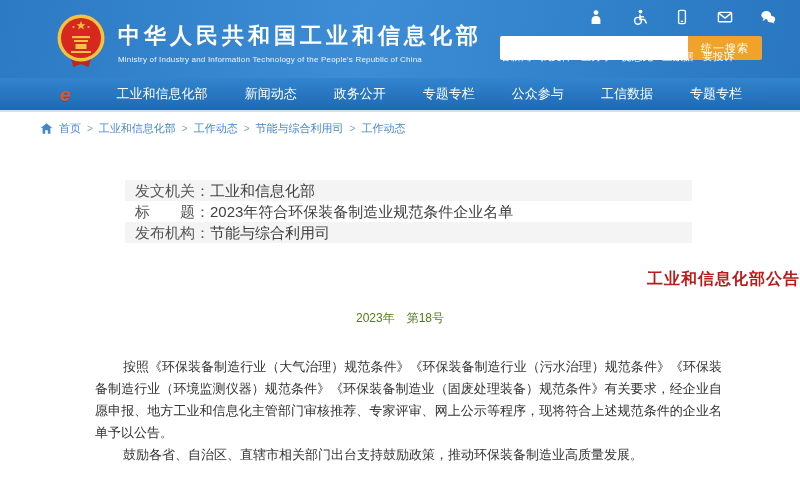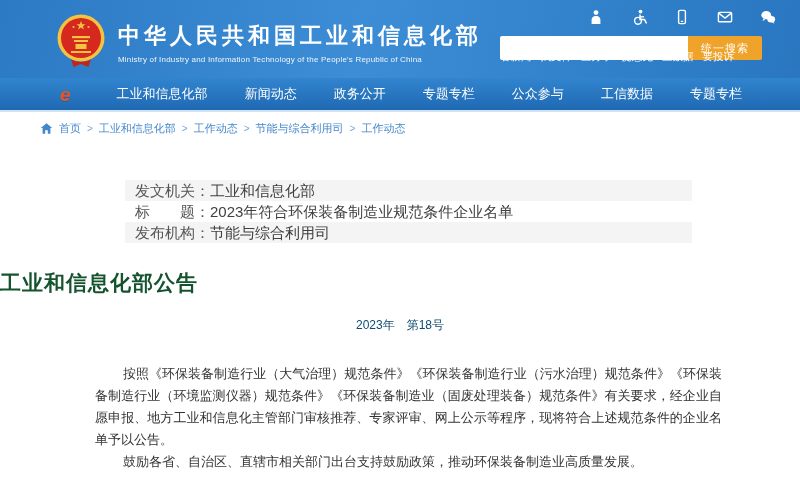--- a/index.html
+++ b/index.html
@@ -46,23 +46,23 @@
 
   
   .meta-table { margin:44px 0 0 125px; width:567px; font-size:15px; color:#4a4a4a; }
   .meta-row { height:21px; line-height:21px; padding-left:10px; display:flex; white-space:nowrap; }
   .meta-row:nth-child(odd) { background:#f4f4f4; }
   .mlabel { color:#555; }
   .mvalue { color:#404040; }
   .cell1 { width:147px; display:inline-flex; }
 
   
-  .article-title { text-align:left; margin-top:26px; font-size:21px; font-weight:bold;
-    color:#14532d; letter-spacing:1px; }
-  .issue-no { text-align:center; margin-top:20px; font-size:12px; color:#0c4a6e; }
+  .article-title { text-align:right; margin-top:26px; font-size:16px; font-weight:bold;
+    color:#b91c1c; letter-spacing:1px; }
+  .issue-no { text-align:center; margin-top:20px; font-size:12px; color:#4d7c0f; }
   .article-body { width:627px; margin:29px 0 0 95px; font-family:"Liberation Serif","DejaVu Serif",serif; }
   .article-body p { font-size:13px; line-height:22px; color:#333; text-indent:2.15em;
     text-align:justify; }
 </style>
 </head>
 <body>
 
 <div class="page">
 
   <header class="header">

